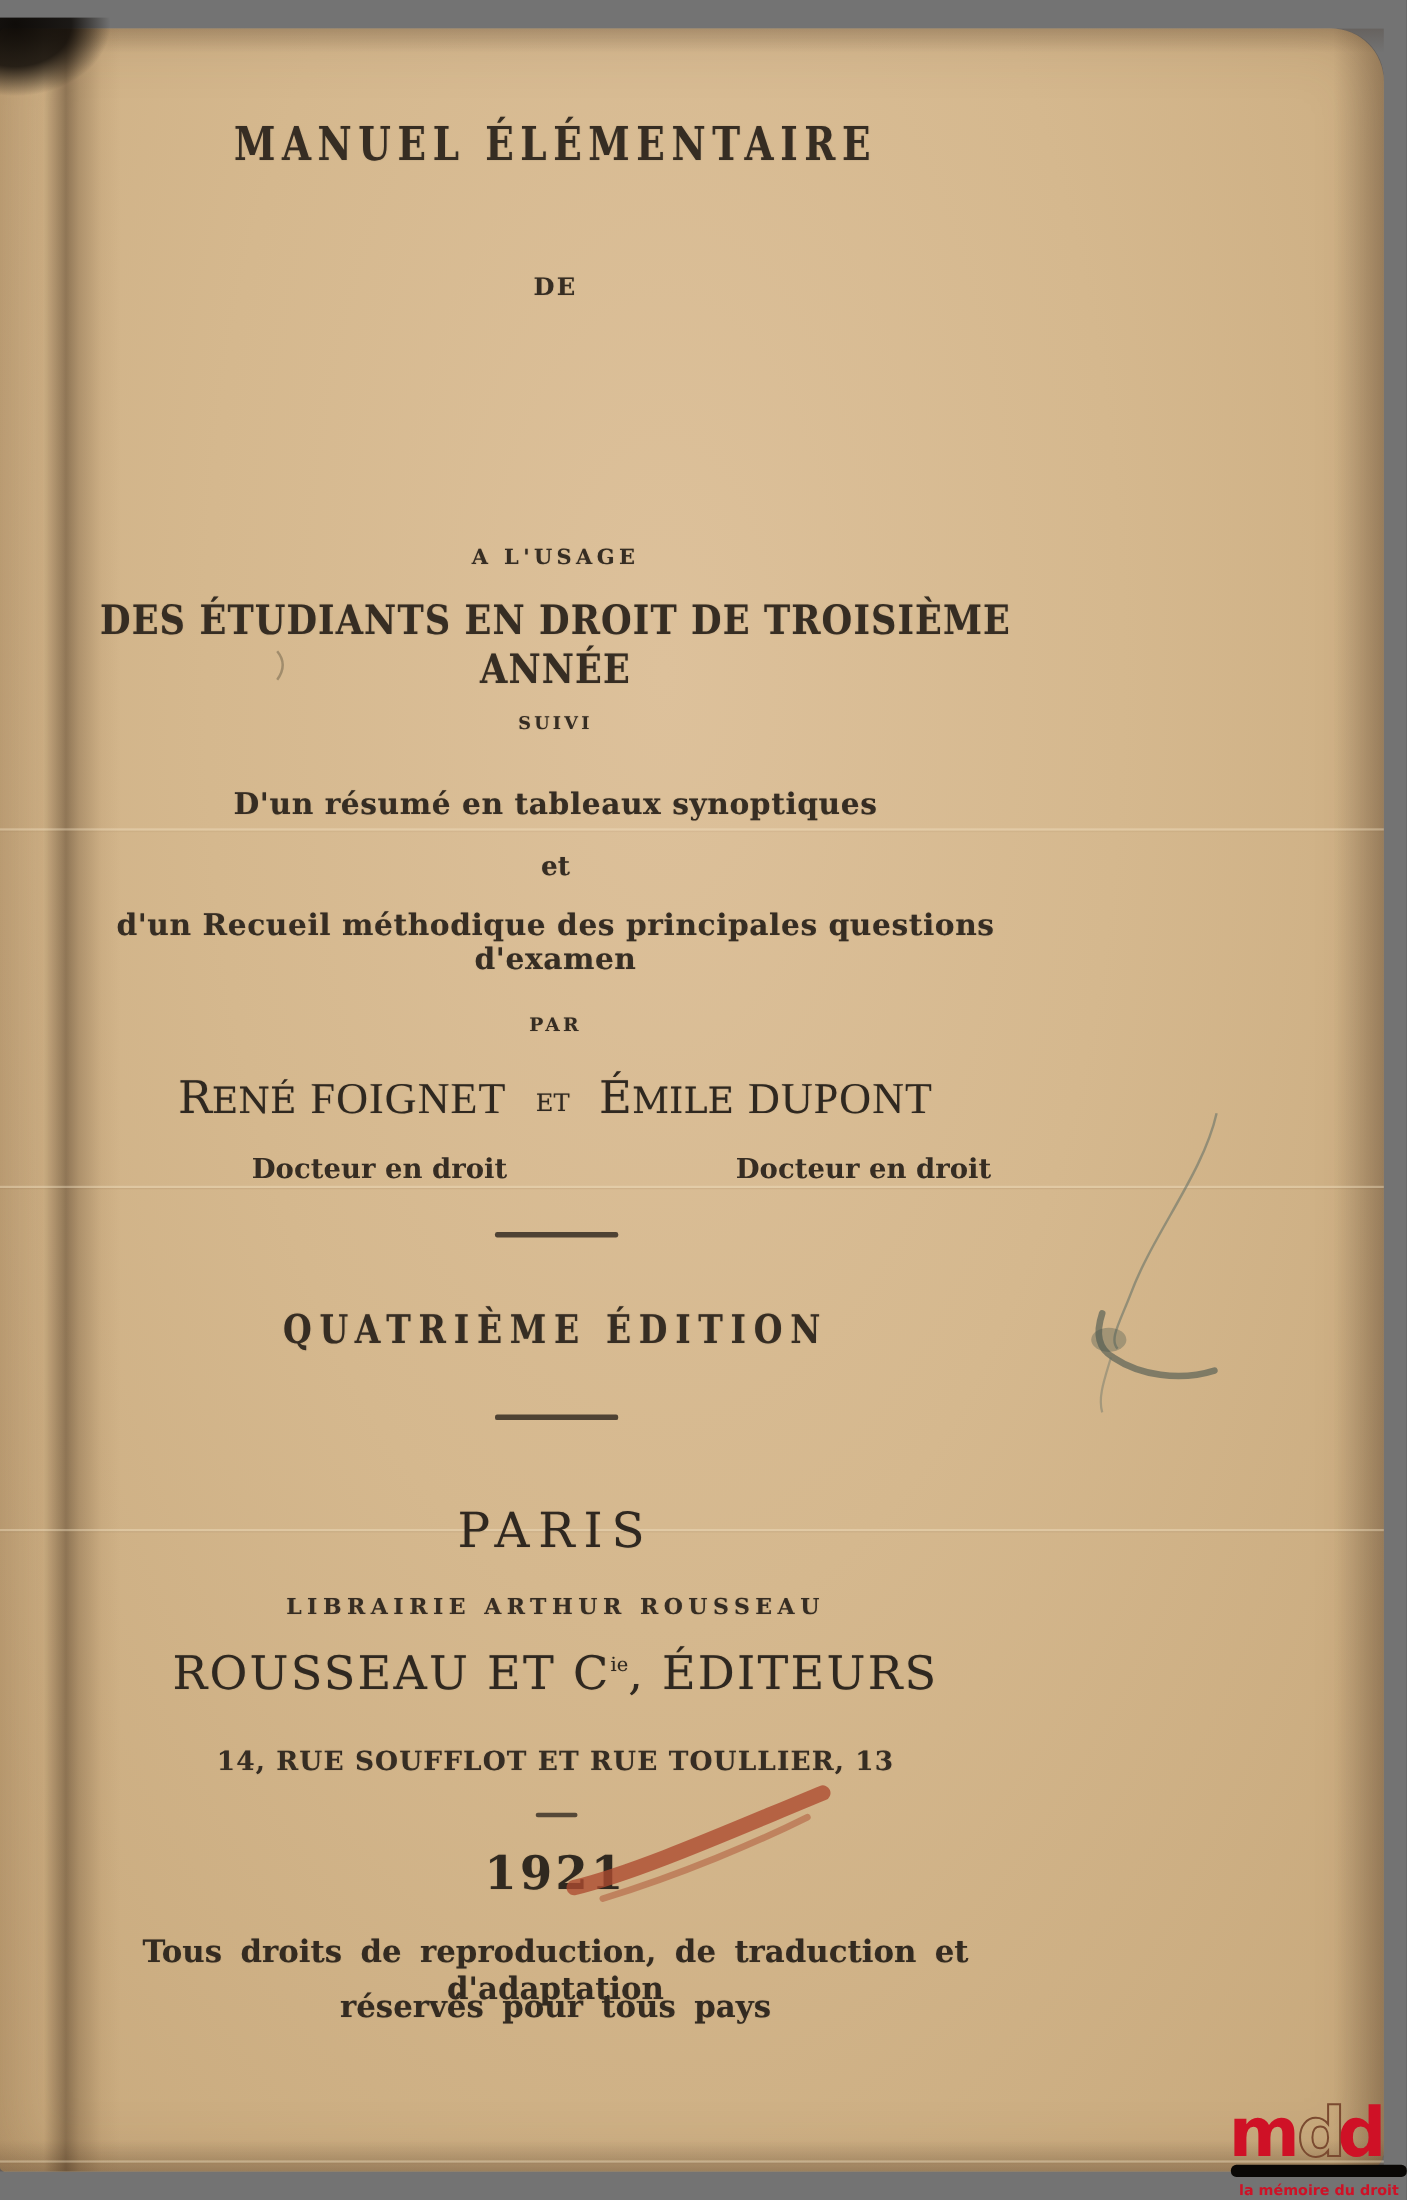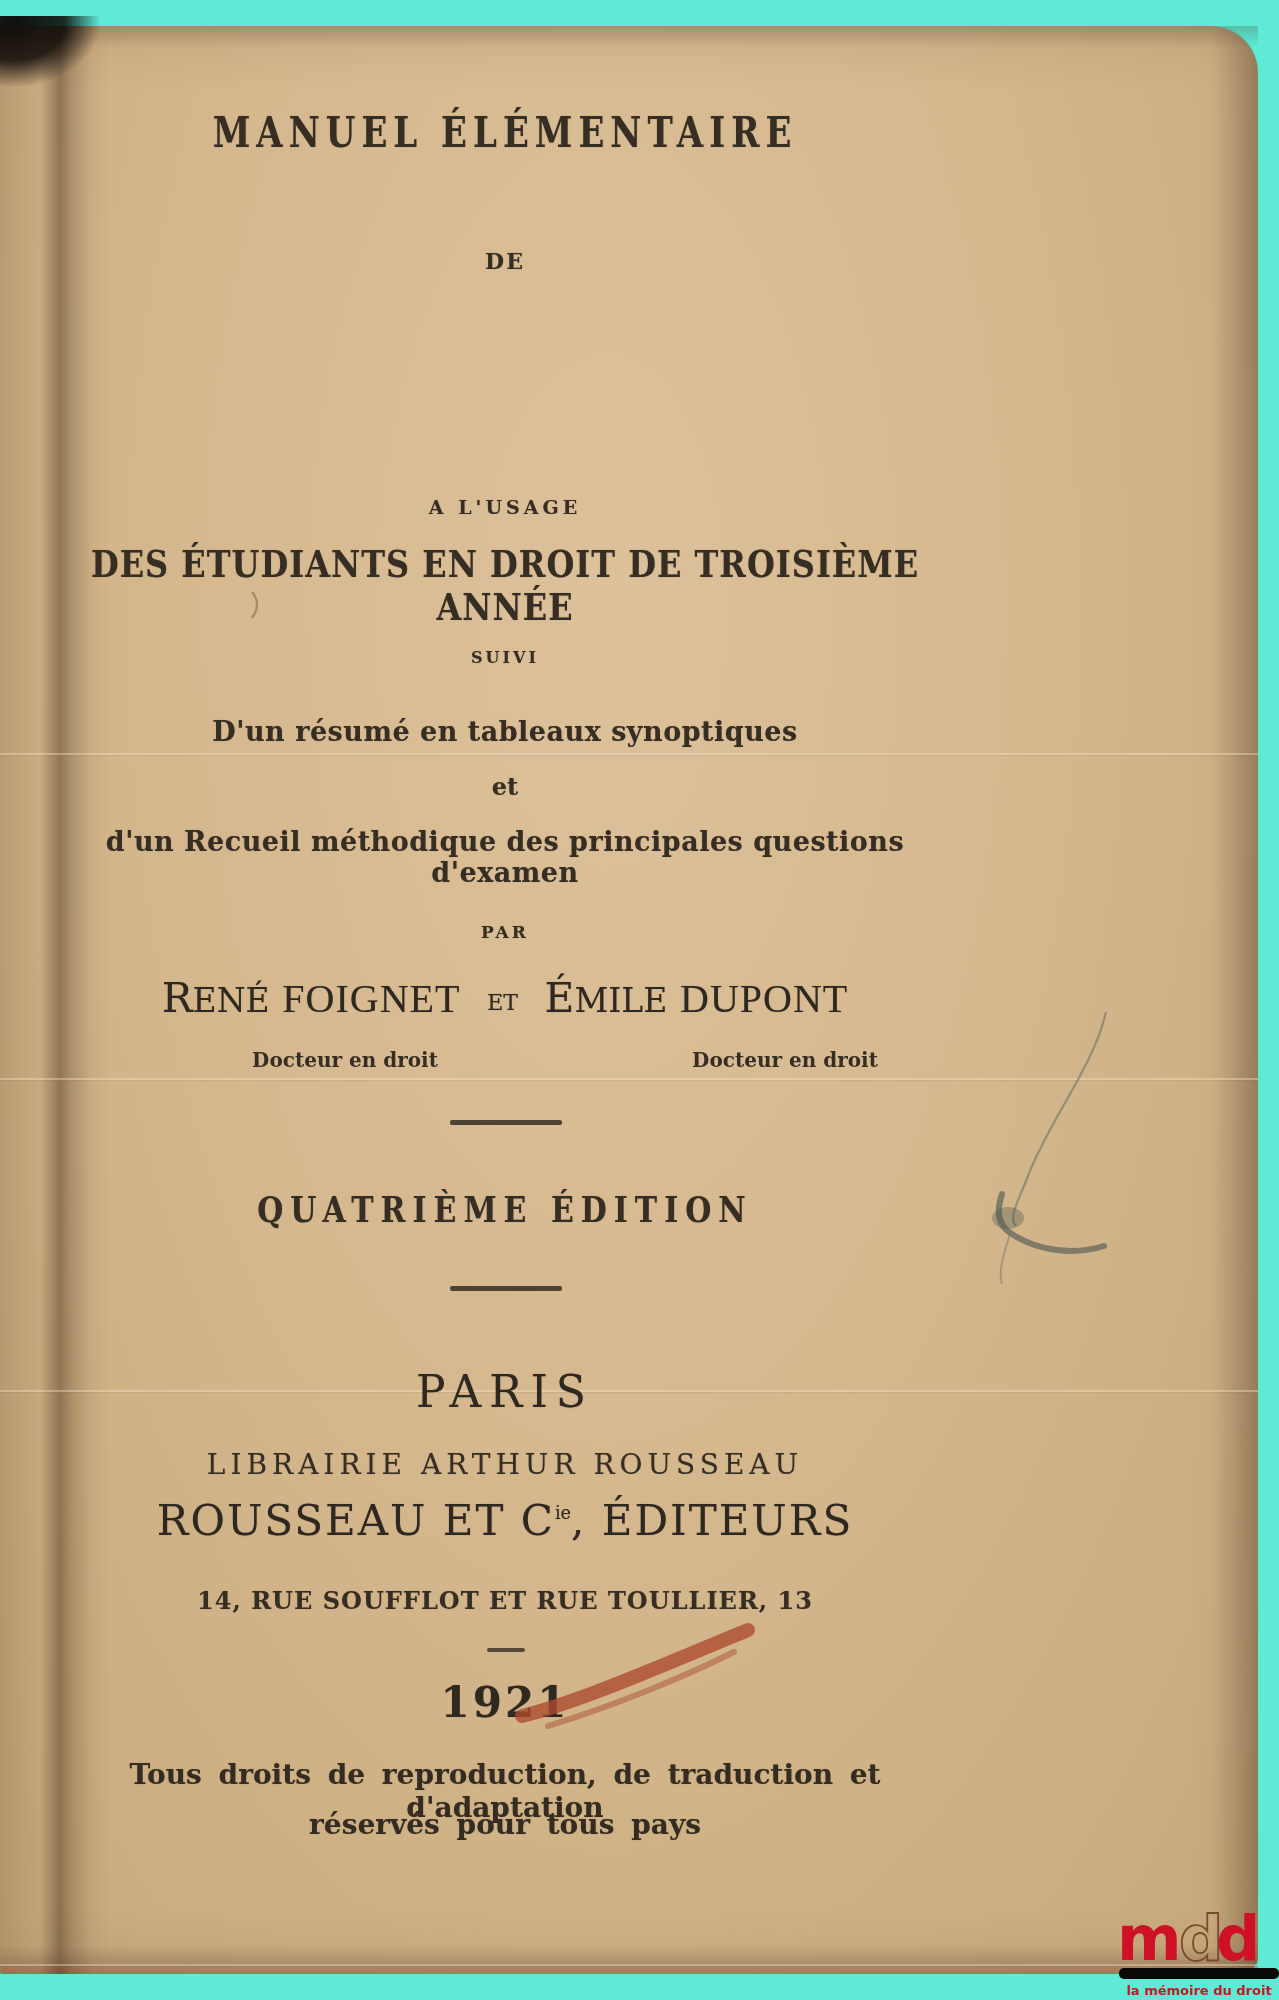--- a/index.html
+++ b/index.html
@@ -1,16 +1,16 @@
 <!DOCTYPE html>
 <html><head>
 <meta charset="utf-8">
 <style>
   html,body{margin:0;padding:0;background:#111;}
-  .scan{position:relative;width:1279px;height:2000px;background:#5eead4;overflow:hidden;
+  .scan{position:relative;width:1279px;height:2000px;background:#737373;overflow:hidden;
         font-family:"DejaVu Serif", serif;}
   
   .page{position:absolute;left:0;top:26px;width:1258px;height:1948px;
         background:radial-gradient(ellipse at 48% 30%, #ddc19b 0%, #d5b88e 45%, #c7a87b 100%);
         border-radius:4px 48px 18px 4px;
         box-shadow:inset 0 0 60px rgba(90,60,30,.25);}
   .edge-shade-right{position:absolute;right:0;top:0;width:46px;height:100%;
         background:linear-gradient(to right, rgba(60,40,25,0), rgba(60,40,25,.30));
         border-radius:0 48px 18px 0;}
   .edge-shade-bottom{position:absolute;left:0;bottom:0;width:100%;height:28px;
@@ -41,27 +41,27 @@
   .t-suivi{font-size:16px;font-weight:bold;letter-spacing:3px;}
   .t-supp{font-size:27px;font-weight:bold;letter-spacing:.5px;}
   .t-et{font-size:24px;font-weight:bold;}
   .t-par{font-size:17px;font-weight:bold;letter-spacing:3px;}
   .t-authors{font-size:40px;color:#2f2820;font-weight:500;}
   .given{display:inline-block;font-size:33px;}
   .given::first-letter{font-size:124%;}
   .surname{display:inline-block;font-size:40px;letter-spacing:1px;font-family:Liberation Serif, serif;}
   .conj{display:inline-block;font-size:22px;margin:0 14px;vertical-align:2px;}
   .doc-row{position:absolute;left:75px;width:860px;height:32px;}
-  .doc{position:absolute;font-size:20px;font-weight:bold;color:#362d23;width:300px;text-align:center;}
+  .doc{position:absolute;font-size:25px;font-weight:bold;color:#362d23;width:300px;text-align:center;}
   .doc.l{left:120px;} .doc.r{left:560px;}
   .rule{position:absolute;left:450px;width:112px;height:5px;background:#362d23;border-radius:2px;opacity:.85;}
   .t-edition{font-size:30px;font-weight:bold;letter-spacing:7px;}
   .t-edition .stretch{transform:scaleY(1.2);}
   .t-paris{font-size:44px;letter-spacing:8px;color:#2f2820;}
-  .t-libr{font-size:28px;font-weight:normal;letter-spacing:5px;}
+  .t-libr{font-size:20px;font-weight:bold;letter-spacing:5px;}
   .t-rouss{font-size:42px;letter-spacing:2px;color:#2f2820;}
   .t-rouss sup{font-size:.42em;vertical-align:16px;letter-spacing:0;margin-top:44px;}
   .t-addr{font-size:24px;font-weight:bold;letter-spacing:1px;}
   .dash{position:absolute;left:487px;width:38px;height:4px;background:#362d23;border-radius:2px;opacity:.8;}
   .t-year{font-size:42px;font-weight:bold;letter-spacing:3px;color:#302920;}
   .t-rights{font-size:28px;font-weight:bold;word-spacing:7px;color:#342b21;}
   
   .marks{position:absolute;left:0;top:0;pointer-events:none;}
   
   .mdd{position:absolute;right:0;bottom:0;width:162px;height:100px;z-index:5;}

